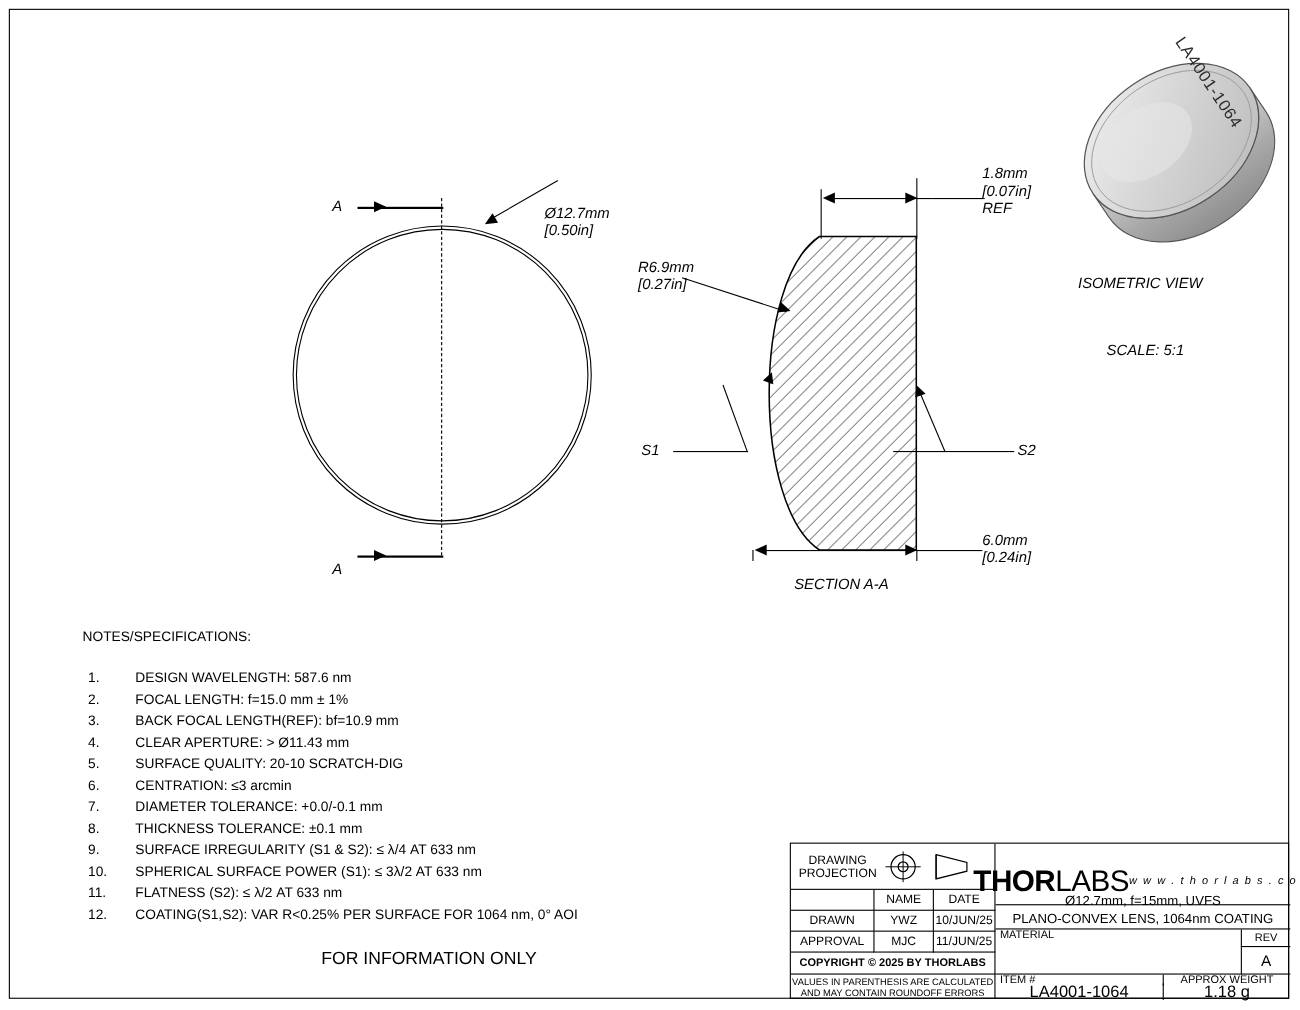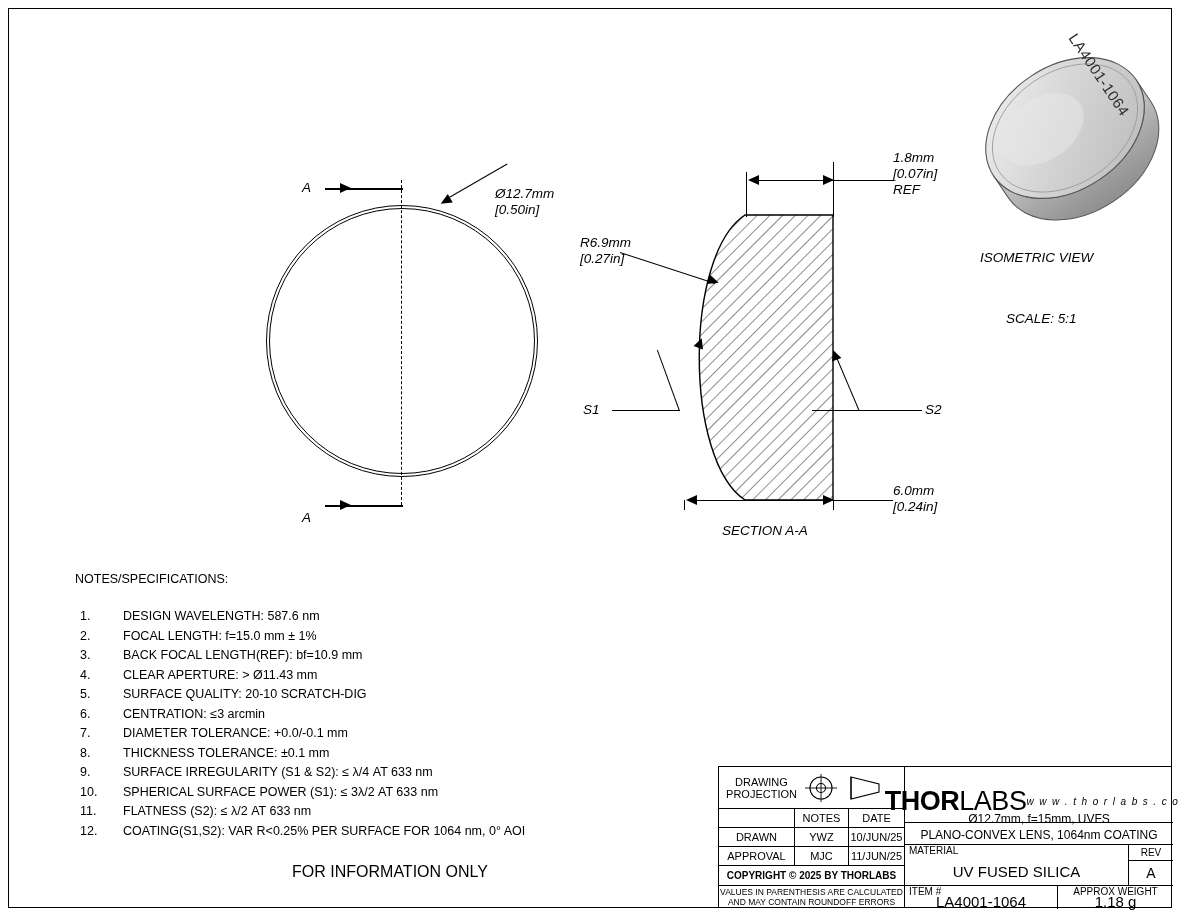--- a/index.html
+++ b/index.html
@@ -214,21 +214,21 @@
         <circle cx="22" cy="17" r="11" fill="none" stroke="#000" stroke-width="1.1"></circle>
         <circle cx="22" cy="17" r="4.5" fill="none" stroke="#000" stroke-width="1.1"></circle>
         <line x1="6" y1="17" x2="38" y2="17" stroke="#000" stroke-width="0.9"></line>
         <line x1="22" y1="3" x2="22" y2="31" stroke="#000" stroke-width="0.9"></line>
         <path d="M 52,6 L 80,13 L 80,21 L 52,28 Z" fill="none" stroke="#000" stroke-width="1.1"></path>
         <line x1="52" y1="6" x2="52" y2="28" stroke="#000" stroke-width="1.1"></line>
       </svg>
     </div>
 
     <div class="cell br bb" style="left:0;top:42px;width:76px;height:19px;"></div>
-    <div class="cell br bb" style="left:76px;top:42px;width:54px;height:19px;">NOTES</div>
+    <div class="cell br bb" style="left:76px;top:42px;width:54px;height:19px;">NAME</div>
     <div class="cell br bb" style="left:130px;top:42px;width:56px;height:19px;">DATE</div>
 
     <div class="cell br bb" style="left:0;top:61px;width:76px;height:19px;">DRAWN</div>
     <div class="cell br bb" style="left:76px;top:61px;width:54px;height:19px;">YWZ</div>
     <div class="cell br bb" style="left:130px;top:61px;width:56px;height:19px;">10/JUN/25</div>
 
     <div class="cell br bb" style="left:0;top:80px;width:76px;height:19px;">APPROVAL</div>
     <div class="cell br bb" style="left:76px;top:80px;width:54px;height:19px;">MJC</div>
     <div class="cell br bb" style="left:130px;top:80px;width:56px;height:19px;">11/JUN/25</div>
 
@@ -240,21 +240,20 @@
       <div class="thor"><span>THOR</span><span class="thin">LABS</span></div>
       <div class="thorurl">w w w . t h o r l a b s . c o m</div>
     </div>
 
     <div class="cell bb" style="left:186px;top:42px;width:268px;height:36px;flex-direction:column;font-size:12px;line-height:16px;">
       <div>Ø12.7mm, f=15mm, UVFS</div>
       <div>PLANO-CONVEX LENS, 1064nm COATING</div>
     </div>
 
     <div class="cell bb" style="left:186px;top:78px;width:223px;height:41px;justify-content:flex-start;align-items:flex-start;padding-left:4px;font-size:10px;">MATERIAL</div>
-    <div class="cell bb" style="left:186px;top:90px;width:223px;height:29px;font-size:15px;">UV FUSED SILICA</div>
     <div class="cell bl bb" style="left:409px;top:78px;width:45px;height:16px;font-size:10px;">REV</div>
     <div class="cell bl bb" style="left:409px;top:94px;width:45px;height:25px;font-size:14px;">A</div>
 
     <div class="cell" style="left:186px;top:119px;width:152px;height:10px;justify-content:flex-start;padding-left:4px;font-size:10px;">ITEM #</div>
     <div class="cell" style="left:186px;top:127px;width:152px;height:15px;font-size:15px;">LA4001-1064</div>
     <div class="cell bl" style="left:338px;top:119px;width:116px;height:10px;font-size:10px;">APPROX WEIGHT</div>
     <div class="cell bl" style="left:338px;top:127px;width:116px;height:15px;font-size:15px;">1.18 g</div>
   </div>
 </div>
 

